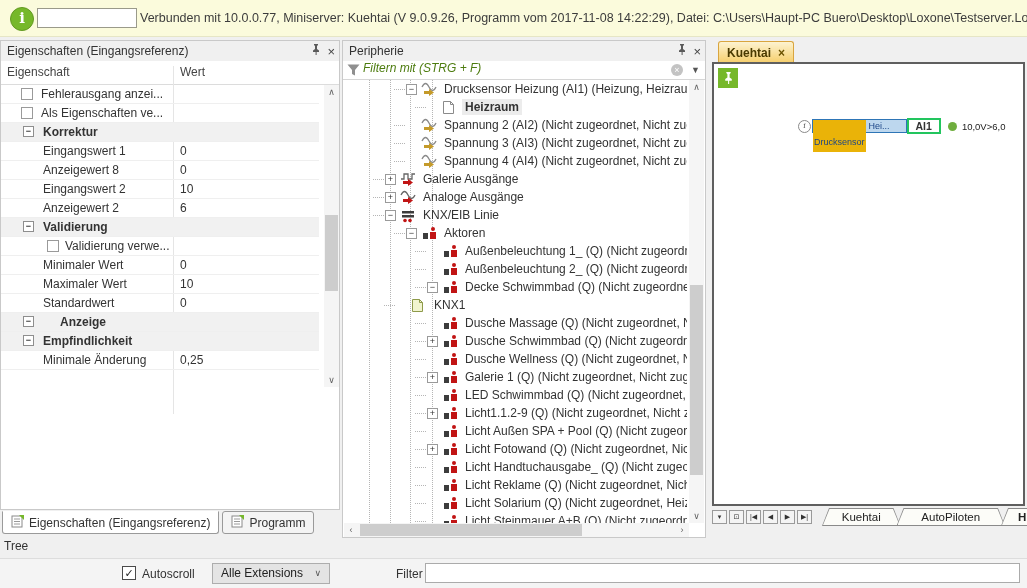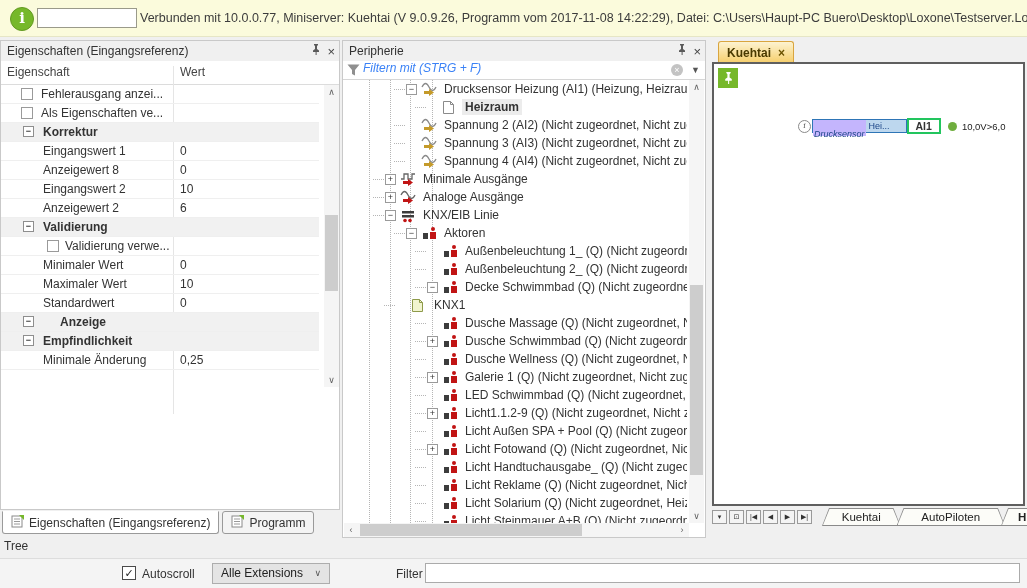--- a/index.html
+++ b/index.html
@@ -31,42 +31,42 @@
   .sb-h{position:absolute;height:14px;background:#f5f5f5;}
   .sb-btn{position:absolute;background:#f5f5f5;color:#606060;text-align:center;font-size:9px;line-height:14px;width:15px;height:14px;}
   .sb-thumb{position:absolute;background:#cdcdcd;}
   
   .ltabs{position:absolute;left:2px;top:511px;display:flex;gap:3px;}
   .ltab{height:21px;display:flex;align-items:center;gap:4px;padding:0 8px;border:1px solid #9a9a9a;background:#f4f4f4;border-radius:3px;font-size:12px;}
   .ltab.active{background:#fff;border-radius:0 0 3px 3px;border-top-color:#fff;}
   .tree-label{position:absolute;left:4px;top:539px;color:#333;}
   
   .filter-row{position:absolute;left:0;top:20px;width:100%;height:19px;border-bottom:1px solid #d6d6d6;box-sizing:border-box;background:#fff;}
-  .filter-text{position:absolute;left:20px;top:0;color:#3b82f6;font-style:italic;text-align:right;}
+  .filter-text{position:absolute;left:20px;top:0;color:#4d7c0f;font-style:italic;text-align:right;}
   .f-clear{position:absolute;right:22px;top:3px;width:12px;height:12px;border-radius:50%;background:#c3c3c3;color:#fff;font-size:9px;line-height:12px;text-align:center;}
   .f-drop{position:absolute;right:5px;top:4px;color:#555;font-size:9px;}
   .tree{position:absolute;left:0;top:39px;width:344px;height:443px;overflow:hidden;}
   .guide{position:absolute;top:0;bottom:0;width:0;border-left:1px dotted #b5b5b5;}
   .trow{position:relative;height:18px;display:flex;align-items:center;white-space:nowrap;}
   .trow.selected .tlabel{background:#ececec;font-weight:bold;}
   .conn{border-top:1px dotted #b5b5b5;width:11px;margin-right:1px;flex:none;}
   .texp{flex:none;width:11px;height:11px;border:1px solid #9a9a9a;background:#fff;box-sizing:border-box;font-size:9px;line-height:8px;text-align:center;color:#333;margin-right:4px;}
   .texp-sp{flex:none;width:15px;}
   .ticon{flex:none;width:17px;height:15px;margin-right:3px;}
   .tlabel{padding:0 3px;line-height:16px;}
   
   .doc-tabstrip{position:absolute;left:710px;top:40px;width:317px;height:22px;}
   .doc-tab{position:absolute;left:8px;top:1px;height:21px;padding:0 8px;display:flex;align-items:center;gap:7px;background:linear-gradient(#fdf3d0,#f6ce6b);border:1px solid #d9a53f;border-bottom:none;border-radius:3px 3px 0 0;font-weight:bold;color:#4a3a00;}
   .doc-tab .xi{font-weight:bold;color:#6b5200;font-size:12px;}
   .canvas{position:absolute;left:712px;top:62px;width:313px;height:444px;background:#fff;border:2px solid #5f5f5f;box-sizing:border-box;}
   .pinbtn{position:absolute;left:4px;top:4px;width:20px;height:20px;background:#76b82a;display:flex;align-items:center;justify-content:center;}
   .block{position:absolute;left:84px;top:54px;display:flex;align-items:center;height:16px;}
   .blk-info{width:11px;height:11px;border:1px solid #8a8a8a;border-radius:50%;background:#fff;color:#555;font-size:8px;line-height:10px;text-align:center;font-family:"DejaVu Serif",serif;font-style:italic;margin-right:1px;flex:none;}
   .blk-name{height:14px;box-sizing:border-box;border:1px solid #2e75b6;background:#bdd7ee;color:#1c4587;font-size:9px;line-height:12px;display:flex;padding-right:16px;}
-  .blk-name .hl{background:#c4b5fd;padding:8px 1px;font-style:italic;}
+  .blk-name .hl{background:#eab308;padding:16px 1px;}
   .blk-port{height:16px;box-sizing:border-box;border:2px solid #22c55e;background:#fff;font-weight:bold;font-size:10.5px;line-height:12px;padding:0 7px;}
   .blk-dot{width:9px;height:9px;border-radius:50%;background:#6fae3e;margin:0 5px 0 7px;flex:none;}
   .blk-val{font-size:9.5px;color:#222;}
   
   .sheetbar{position:absolute;left:712px;top:507px;width:315px;height:20px;display:flex;align-items:center;gap:2px;overflow:hidden;}
   .nav-btn{width:15px;height:14px;border:1px solid #9a9a9a;background:#f4f4f4;color:#333;font-size:7px;line-height:12px;text-align:center;box-sizing:border-box;flex:none;}
   .stab{position:relative;height:18px;margin-left:-6px;flex:none;}
   .stab .shape{position:absolute;inset:0;background:#8a8a8a;clip-path:polygon(7px 0,calc(100% - 7px) 0,100% 100%,0 100%);}
   .stab .inner{position:absolute;inset:1px;background:#fcfcf8;clip-path:polygon(6.5px 0,calc(100% - 6.5px) 0,100% 100%,0 100%);display:flex;align-items:center;justify-content:center;font-size:11.5px;color:#222;}
   .stab.active .inner{font-weight:bold;}
@@ -276,21 +276,21 @@
             </svg></span>
           <span class="tlabel">Spannung 4 (AI4) (Nicht zugeordnet, Nicht zug</span>
         </div>
         <div class="trow" style="padding-left: 30px;">
           <span class="conn"></span>
           <span class="texp">+</span>
           <span class="ticon"><svg width="17" height="15" viewBox="0 0 17 15">
               <path d="M1 7 h3 v-5 h4 v5 h4 v-5 h3" stroke="#666" fill="none" stroke-width="1.3"></path>
               <polygon points="3,9 8,9 8,7 13,10.5 8,14 8,12 3,12" fill="#c11414"></polygon>
             </svg></span>
-          <span class="tlabel">Minimale Ausgänge</span>
+          <span class="tlabel">Galerie Ausgänge</span>
         </div>
         <div class="trow" style="padding-left: 30px;">
           <span class="conn"></span>
           <span class="texp">+</span>
           <span class="ticon"><svg width="17" height="15" viewBox="0 0 17 15">
               <path d="M1 5 q3.5,-7 7,0 q3.5,7 7,0" stroke="#666" fill="none" stroke-width="1.3"></path>
               <polygon points="3,9 8,9 8,7 13,10.5 8,14 8,12 3,12" fill="#c11414"></polygon>
             </svg></span>
           <span class="tlabel">Analoge Ausgänge</span>
         </div>

